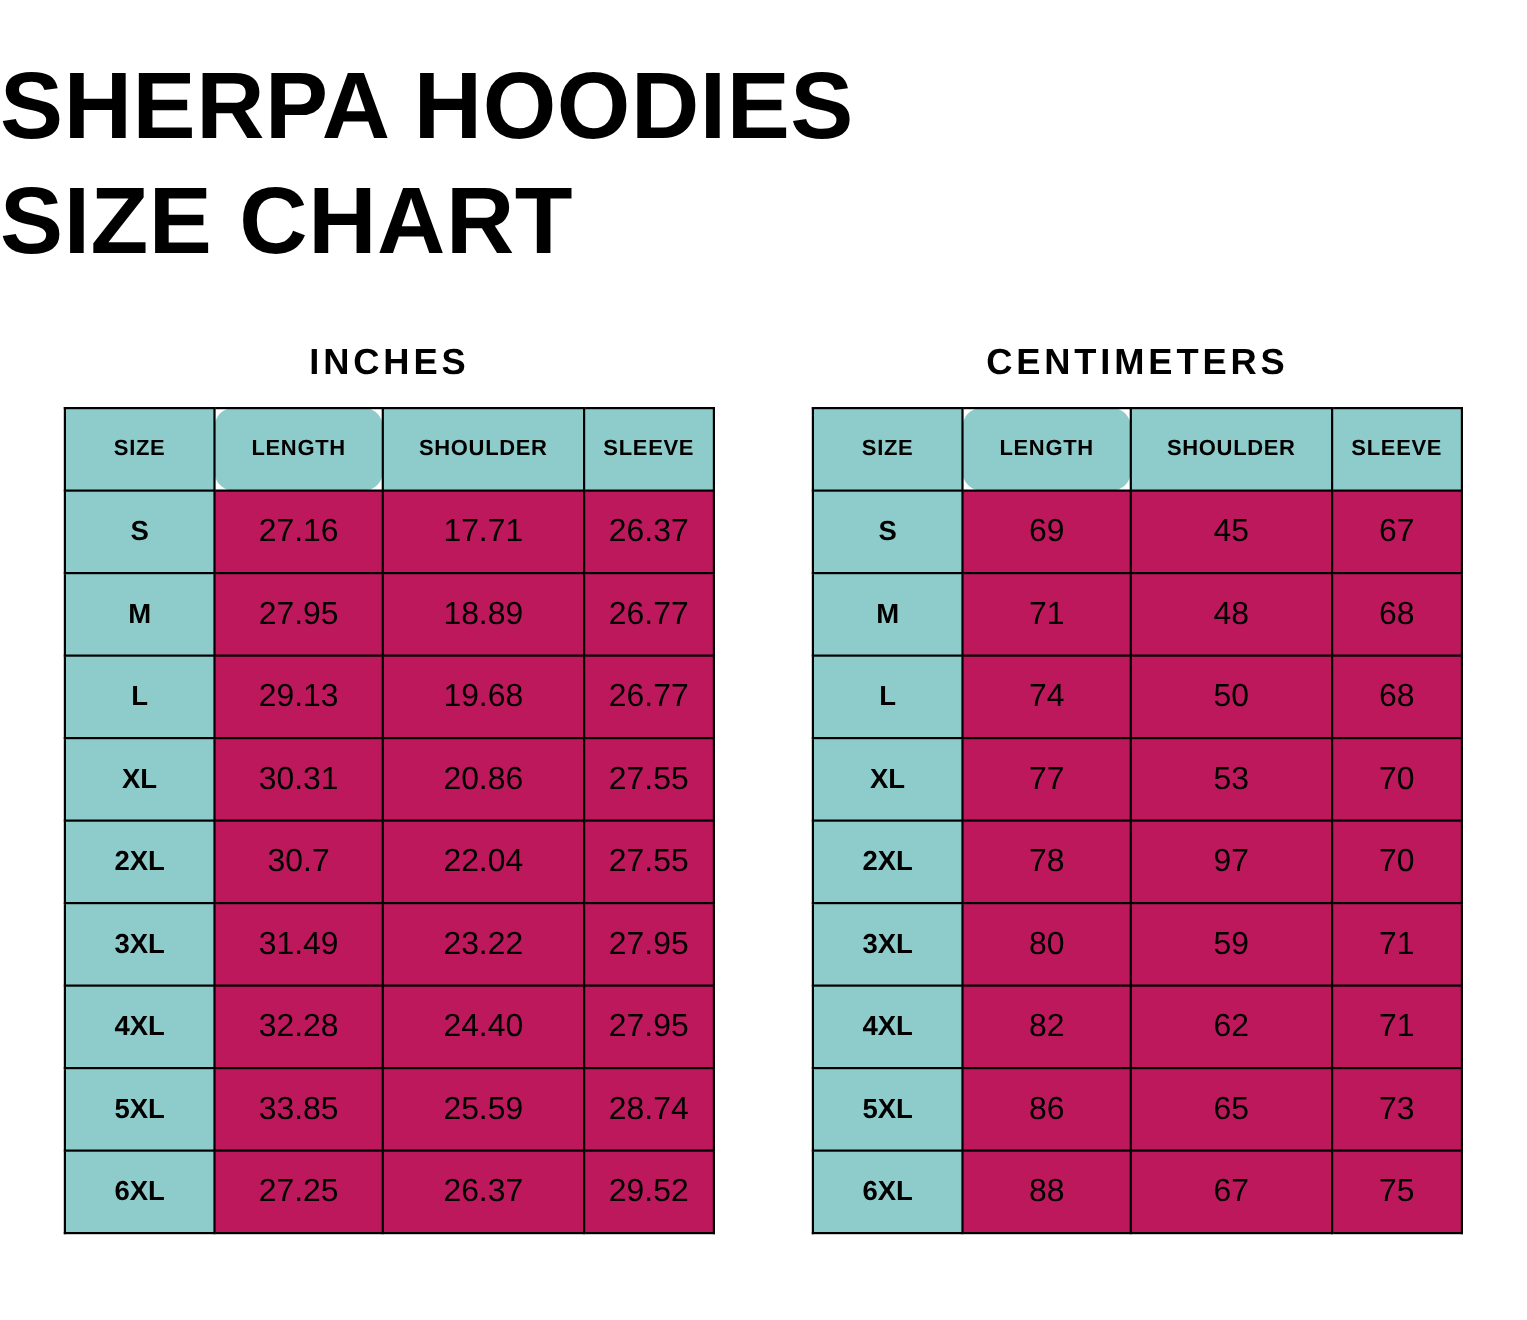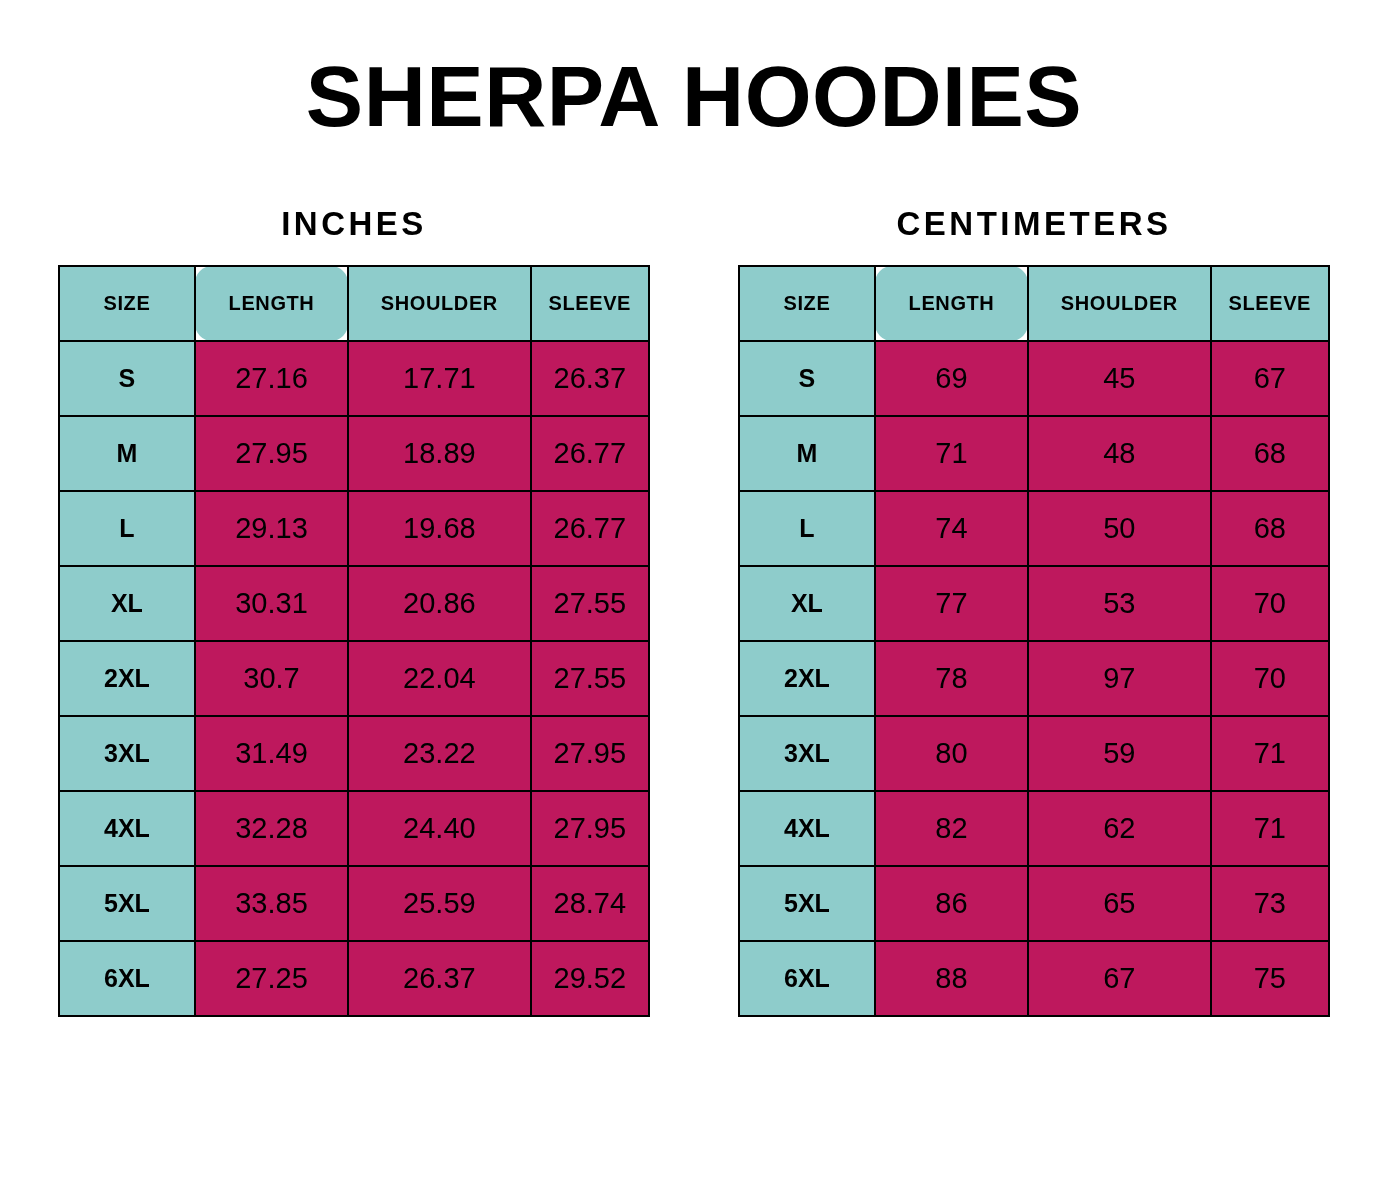--- a/index.html
+++ b/index.html
@@ -14,21 +14,21 @@
     color: #000000;
     overflow: hidden;
   }
   .page {
     position: relative;
     width: 1388px;
     height: 1200px;
     box-sizing: border-box;
   }
   .title {
-    text-align: center;
+    text-align: left;
     font-weight: bold;
     font-size: 86px;
     line-height: 1.22;
     letter-spacing: 0.5px;
     margin: 0;
     padding-top: 44px;
   }
   .title .line {
     display: block;
   }
@@ -83,20 +83,21 @@
   .col-sho  { width: 31%; }
   .col-sle  { width: 20%; }
 </style>
 </head>
 <body>
 
 <div class="page">
 
   <h1 class="title">
     <span class="line">SHERPA HOODIES</span>
+    <span class="line">SIZE CHART</span>
   </h1>
 
   <div class="tables">
 
     <div class="table-block">
       <div class="table-caption">INCHES</div>
       <table>
         <thead>
           <tr>
             <th class="col-size">SIZE</th>

